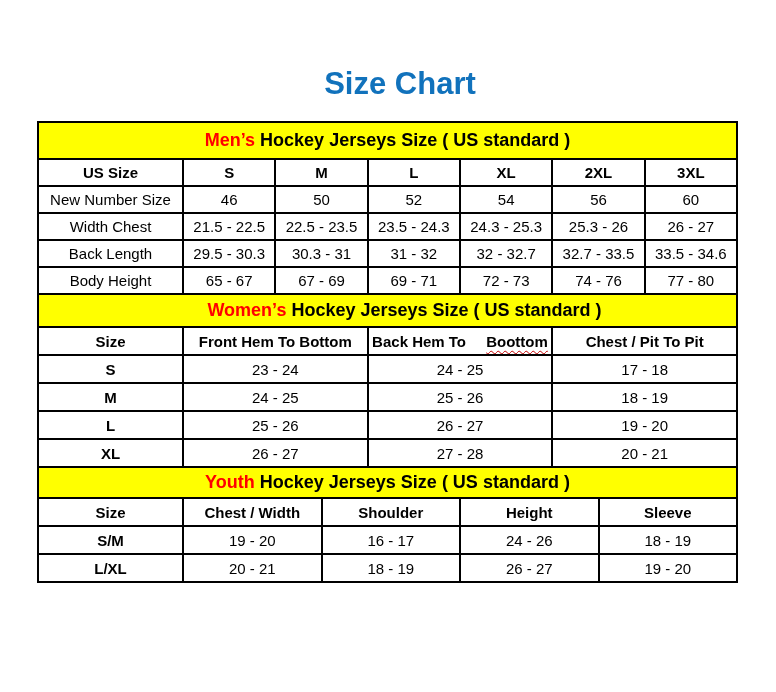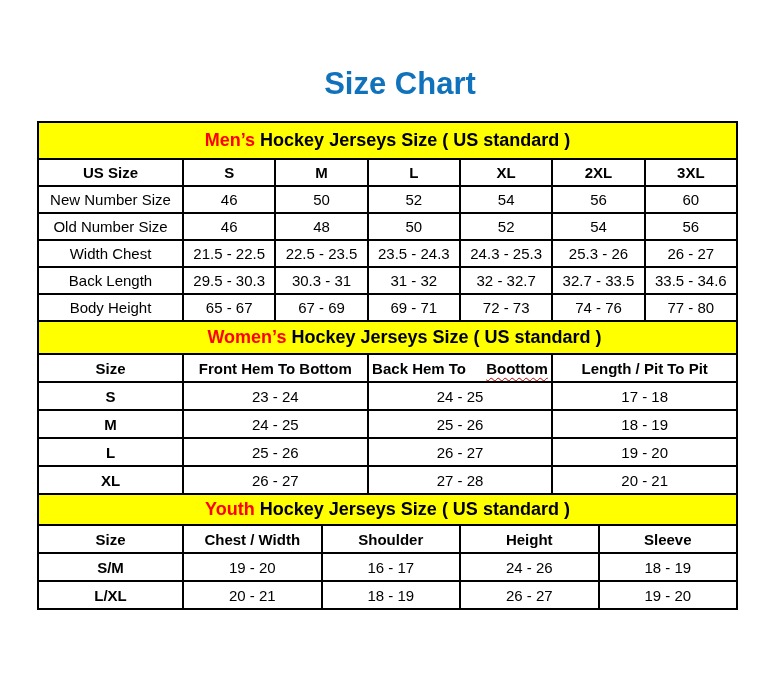--- a/index.html
+++ b/index.html
@@ -108,29 +108,20 @@
         <tr>
           <td>New Number Size</td>
           <td>46</td>
           <td>50</td>
           <td>52</td>
           <td>54</td>
           <td>56</td>
           <td>60</td>
         </tr>
         <tr>
-          <td>Old Number Size</td>
-          <td>46</td>
-          <td>48</td>
-          <td>50</td>
-          <td>52</td>
-          <td>54</td>
-          <td>56</td>
-        </tr>
-        <tr>
           <td>Width Chest</td>
           <td>21.5 - 22.5</td>
           <td>22.5 - 23.5</td>
           <td>23.5 - 24.3</td>
           <td>24.3 - 25.3</td>
           <td>25.3 - 26</td>
           <td>26 - 27</td>
         </tr>
         <tr>
           <td>Back Length</td>
@@ -159,21 +150,21 @@
           <col span="3">
         </colgroup>
       <tbody>
         <tr>
           <td colspan="4" class="band"><span class="hl">Women’s</span><span> Hockey Jerseys Size ( US standard )</span></td>
         </tr>
         <tr>
           <th>Size</th>
           <th>Front Hem To Bottom</th>
           <th><span>Back Hem To </span><span class="squiggle">Boottom</span></th>
-          <th>Length / Pit To Pit</th>
+          <th>Chest / Pit To Pit</th>
         </tr>
         <tr>
           <td class="lbl-bold">S</td>
           <td>23 - 24</td>
           <td>24 - 25</td>
           <td>17 - 18</td>
         </tr>
         <tr>
           <td class="lbl-bold">M</td>
           <td>24 - 25</td>

